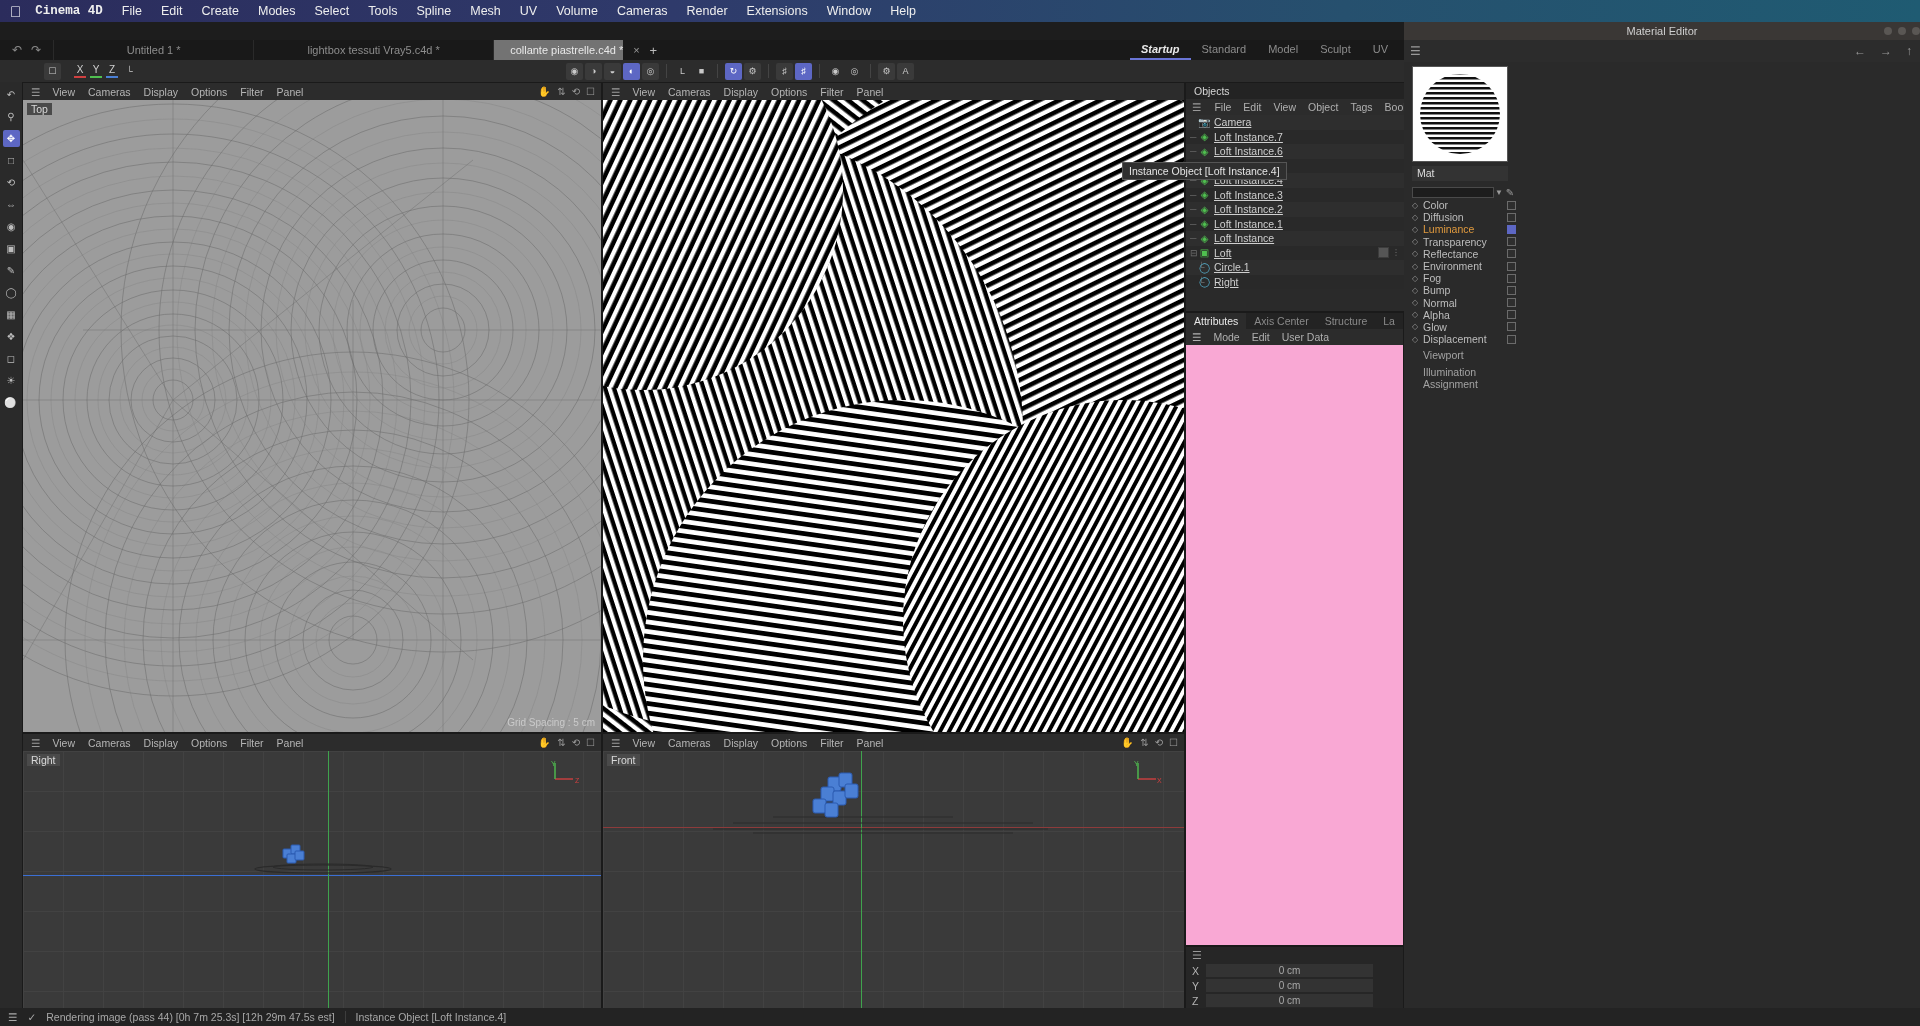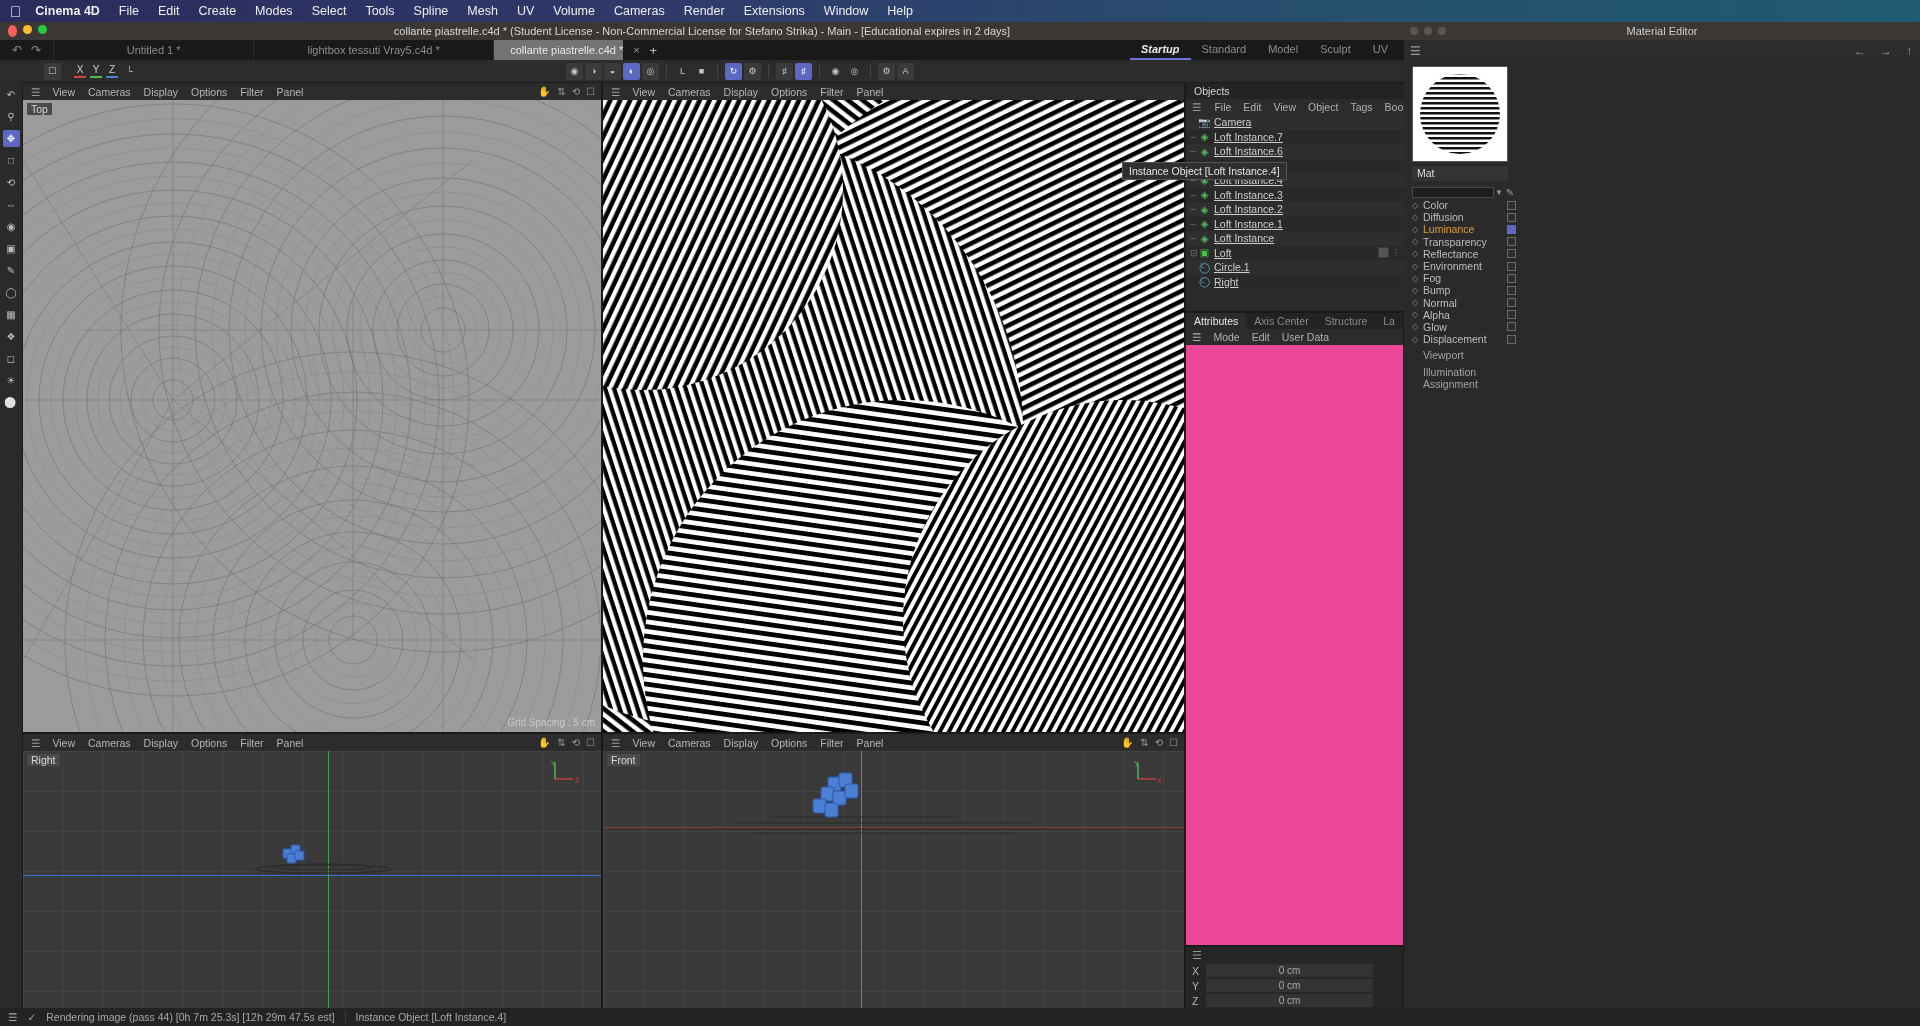--- a/index.html
+++ b/index.html
@@ -6,32 +6,32 @@
   html,body { width:1920px; height:1026px; overflow:hidden; background:#1d1d1d;
     font-family:"Liberation Sans", sans-serif; color:#b8b8b8; }
   .app { position:relative; width:1920px; height:1026px; }
 
   
   .macbar { position:absolute; left:0; top:0; width:1920px; height:22px;
     background:linear-gradient(90deg,#2b2c5c 0%, #2f3a6b 35%, #26506e 70%, #1f5b72 100%);
     display:flex; align-items:center; padding-left:10px; font-size:12.5px; color:#eee; }
   .macbar .apple { font-size:15px; margin-right:14px; color:#fff; }
   .macbar .mi { margin-right:19px; white-space:nowrap; }
-  .macbar .mi.bold { font-weight:bold; }
+  .macbar .mi.bold { font-weight:bold;font-family:Liberation Mono, monospace; }
 
   
   .titlebar { position:absolute; left:0; top:22px; width:1404px; height:18px;
     background:#3a3735; display:flex; align-items:center; }
   .lights { display:flex; gap:6px; margin-left:8px; }
   .lt { width:9px; height:9px; border-radius:50%; }
   .lt.r{background:#ff5f57}.lt.y{background:#febc2e}.lt.g{background:#28c840}
   .wtitle { position:absolute; left:0; right:0; text-align:center; font-size:11px; color:#d8d8d8; }
 
   .me-titlebar { position:absolute; left:1404px; top:22px; width:516px; height:18px;
-    background:#3a3735; display:flex; align-items:center; }
+    background:#3a3735; display:flex; align-items:center;justify-content:flex-end; }
   .me-titlebar .lights { margin-left:6px; }
   .me-titlebar .lt { width:8px; height:8px; background:#5a5754; }
   .me-title { position:absolute; left:0; right:0; text-align:center; font-size:11px; color:#cfcfcf; }
 
   
   .tabbar { position:absolute; left:0; top:40px; width:1404px; height:20px; background:#191919;
     display:flex; align-items:center; font-size:11px; }
   .undoredo { display:flex; gap:9px; padding:0 12px; color:#8a8a8a; font-size:12px; }
   .doctab { padding:0 16px; height:20px; line-height:20px; color:#8d8d8d; border-left:1px solid #2a2a2a; white-space:nowrap;}
   .doctab.active { background:#737373; color:#e8e8e8; }
@@ -104,21 +104,21 @@
   .obj-row .nm { flex:1; padding-left:3px; white-space:nowrap; overflow:hidden;text-decoration:underline; }
   .obj-row .dots { width:10px; color:#7a7a7a; font-size:8px; text-align:center; }
   .obj-row .chk { width:14px; color:#4fc04f; font-size:10px; text-align:center; }
   .obj-row .tagbox { width:11px; height:11px; background:#555; border:1px solid #3c3c3c; margin-right:2px;}
   .green-ic { color:#4fbf4f; } .cyan-ic{ color:#57b7d6; }
 
   .tooltip { position:absolute; left:1122px; top:162px; background:#2f2f2f; border:1px solid #555;
     color:#e4e4e4; font-size:10.5px; padding:2px 6px; z-index:60; white-space:nowrap; }
 
   
-  .attrpanel { position:absolute; left:1185px; top:312px; width:219px; height:634px; background:#ec4899;
+  .attrpanel { position:absolute; left:1185px; top:312px; width:219px; height:634px; background:#f9a8d4;
     border:1px solid #1a1a1a; }
   .attr-tabs { height:16px; background:#232323; display:flex; align-items:center; font-size:10.5px; }
   .attr-tabs .at { padding:0 8px; color:#8a8a8a; }
   .attr-tabs .at.active { color:#e8e8e8; background:#2c2c2c; height:16px; line-height:16px;}
   .attr-menu { height:16px; background:#2c2c2c; display:flex; align-items:center; gap:12px;
     padding-left:6px; font-size:10.5px; color:#b0b0b0;}
 
   .coordpanel { position:absolute; left:1185px; top:946px; width:219px; height:80px; background:#262626;
     border:1px solid #1a1a1a; padding-top:2px; }
   .coord-ham { padding-left:6px; color:#9a9a9a; letter-spacing:-1px; font-size:11px; height:14px;}
@@ -174,28 +174,20 @@
     <span class="mi">Mesh</span>
     <span class="mi">UV</span>
     <span class="mi">Volume</span>
     <span class="mi">Cameras</span>
     <span class="mi">Render</span>
     <span class="mi">Extensions</span>
     <span class="mi">Window</span>
     <span class="mi">Help</span>
   </div>
 
-  <div class="titlebar">
-    <div class="lights">
-      <span class="lt r"></span>
-      <span class="lt y"></span>
-      <span class="lt g"></span>
-    </div>
-    <div class="wtitle">collante piastrelle.c4d * (Student License - Non-Commercial License for Stefano Strika) - Main - [Educational expires in 2 days]</div>
-  </div>
 
   <div class="me-titlebar">
     <div class="lights">
       <span class="lt"></span>
       <span class="lt"></span>
       <span class="lt"></span>
     </div>
     <div class="me-title">Material Editor</div>
   </div>
 

